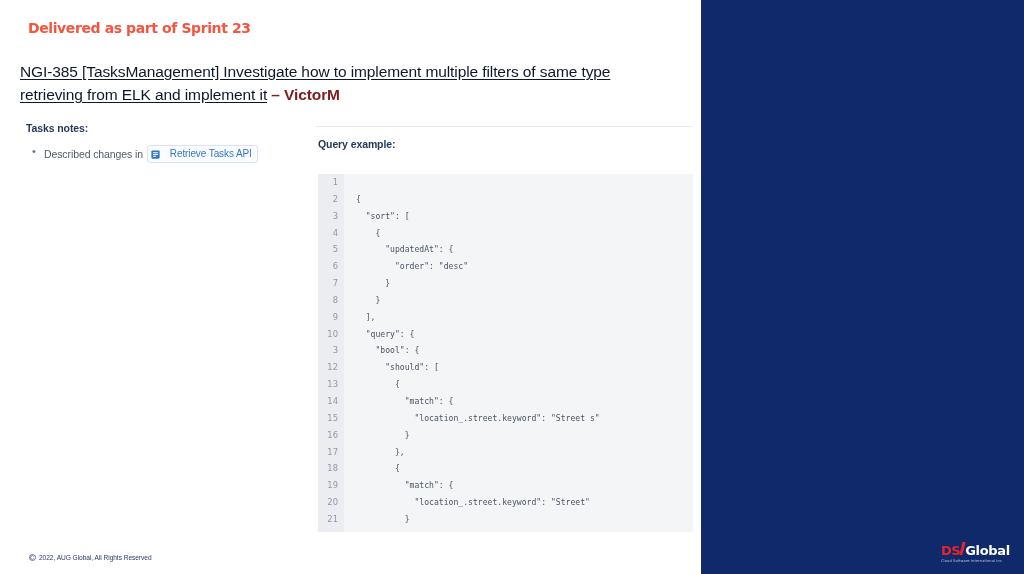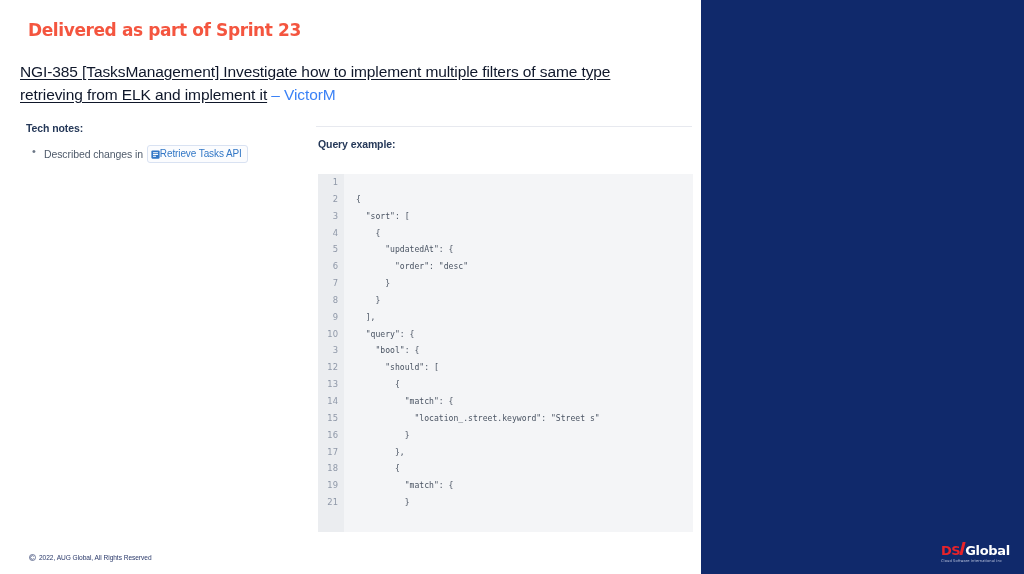--- a/index.html
+++ b/index.html
@@ -56,43 +56,43 @@
     font-size: 3.6px; color: #b9c2dc;
     letter-spacing: 0.1px; margin-top: 2px;
     white-space: nowrap;
   }
 
   
   #title {
     position: absolute;
     left: 28px; top: 20px;
     font-family: "DejaVu Sans", sans-serif;
-    font-size: 17px; font-weight: bold;
+    font-size: 14px; font-weight: bold;
     color: #f4553f;
     letter-spacing: -0.4px;
     white-space: nowrap;
   }
 
   
   #ticket {
     position: absolute;
     left: 20px; top: 60px;
     width: 640px;
     font-size: 15.5px;
     line-height: 23px;
     letter-spacing: -0.1px;
   }
   #ticket a.ticket-link {
     color: #0f172a;
     text-decoration: underline;
     text-underline-offset: 2px;
   }
   #ticket .assignee {
-    color: #3b82f6;
-    font-weight: normal;
+    color: #7f1d1d;
+    font-weight: bold;
     text-decoration: none;
     white-space: nowrap;
   }
 
   
   #divider {
     position: absolute;
     left: 316px; top: 126px;
     width: 376px; height: 1px;
     background: #e7e9ef;
@@ -127,21 +127,21 @@
   #notes-list li::before {
     content: "\2022";
     position: absolute;
     left: 6px; top: -1px;
     color: #6b7686;
     font-size: 11px;
   }
   .chip {
     display: inline-flex;
     align-items: center;
-    gap: 0;
+    gap: 10px;
     padding: 1px 5px 1px 3px;
     border: 1px solid #d9e2f2;
     border-radius: 3px;
     background: #fbfcfe;
     vertical-align: -1px;
     margin-left: 1px;
   }
   .chip-label {
     color: #3277c6;
     font-size: 10px;
@@ -225,21 +225,21 @@
 
   <div id="title">Delivered as part of Sprint 23</div>
 
   <div id="ticket">
     <a class="ticket-link" href="#">NGI-385 [TasksManagement] Investigate how to implement multiple filters of same type retrieving from ELK and implement it</a><span> </span><span class="assignee">– VictorM</span>
   </div>
 
   <div id="divider"></div>
 
   <div id="tech-notes">
-    <div class="section-label">Tech notes:</div>
+    <div class="section-label">Tasks notes:</div>
     <ul id="notes-list">
       <li>
         <span>Described changes in </span><span class="chip">
             <svg class="chip-icon" width="9" height="9" viewBox="0 0 12 12">
               <rect x="0.5" y="0.5" width="11" height="11" rx="1.5" fill="#3277c6"></rect>
               <rect x="2.6" y="3" width="6.8" height="1.2" rx="0.4" fill="#ffffff"></rect>
               <rect x="2.6" y="5.4" width="6.8" height="1.2" rx="0.4" fill="#ffffff"></rect>
               <rect x="2.6" y="7.8" width="4.2" height="1.2" rx="0.4" fill="#ffffff"></rect>
             </svg>
             <span class="chip-label">Retrieve Tasks API</span>
@@ -323,20 +323,24 @@
           </div>
           <div class="code-row">
             <span class="ln">18</span>
             <span class="cd">        {</span>
           </div>
           <div class="code-row">
             <span class="ln">19</span>
             <span class="cd">          "match": {</span>
           </div>
           <div class="code-row">
+            <span class="ln">20</span>
+            <span class="cd">            "location_.street.keyword": "Street"</span>
+          </div>
+          <div class="code-row">
             <span class="ln">21</span>
             <span class="cd">          }</span>
           </div>
         </div>
     </div>
   </div>
 
   <div id="footer">
     <svg id="copyright-icon" width="7" height="7" viewBox="0 0 12 12">
       <circle cx="6" cy="6" r="5.2" fill="none" stroke="#2b3a6b" stroke-width="1.1"></circle>

